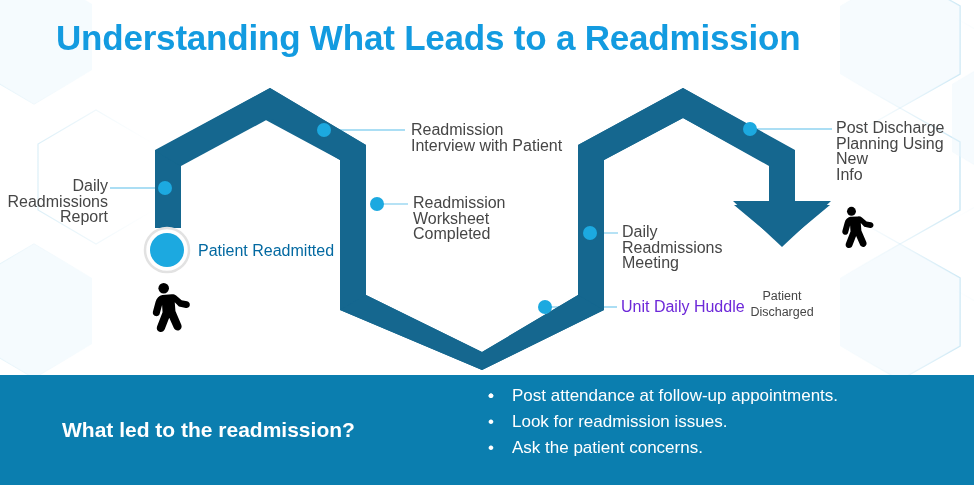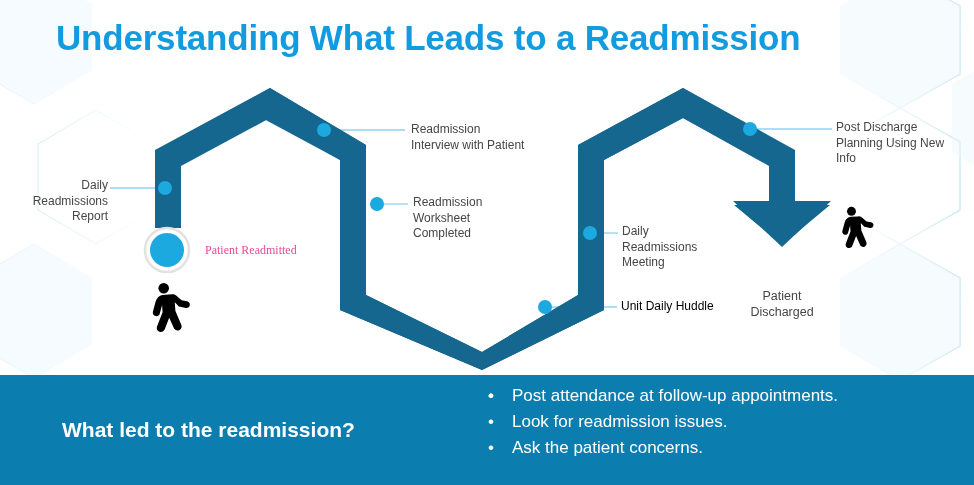--- a/index.html
+++ b/index.html
@@ -44,21 +44,21 @@
     position: absolute;
     left: 0;
     top: 0;
     width: 974px;
     height: 380px;
   }
 
   
   .label {
     position: absolute;
-    font-size: 12px;
+    font-size: 16px;
     line-height: 15.5px;
     color: #464646;
     white-space: pre-line;
   }
   .label.right-align { text-align: right; }
 
   .label-strong {
     position: absolute;
     font-size: 12.5px;
     line-height: 15.5px;
@@ -299,27 +299,27 @@
 Interview with Patient</div>
 
   <div class="label" style="left: 413px; top: 195px; width: 150px; color: rgb(70, 70, 70);">Readmission
 Worksheet
 Completed</div>
 
   <div class="label" style="left: 622px; top: 224px; width: 140px; color: rgb(70, 70, 70);">Daily
 Readmissions
 Meeting</div>
 
-  <div class="label" style="left: 621px; top: 299px; width: 160px; color: #000000;">Unit Daily Huddle</div>
+  <div class="label" style="left: 621px; top: 299px; width: 160px; color: #6d28d9;">Unit Daily Huddle</div>
 
   <div class="label" style="left: 836px; top: 120px; width: 140px; color: rgb(70, 70, 70);">Post Discharge
 Planning Using New
 Info</div>
 
-  <div class="label" style="left: 205px; top: 243px; width: 160px; color: #ec4899; font-family: Liberation Serif, serif;">Patient Readmitted</div>
+  <div class="label" style="left: 198px; top: 243px; width: 160px; color: #0369a1;">Patient Readmitted</div>
 
   <div class="label-strong" style="left: 728px; top: 249px; width: 108px; color: rgb(70, 70, 70); margin-top: 40px;">Patient
 Discharged</div>
 
   <div id="banner" style="background: rgb(11, 126, 175);">
     <div id="banner-heading">What led to the readmission?</div>
 
     <ul id="banner-list">
       <li>
         <span class="bullet">•</span>

